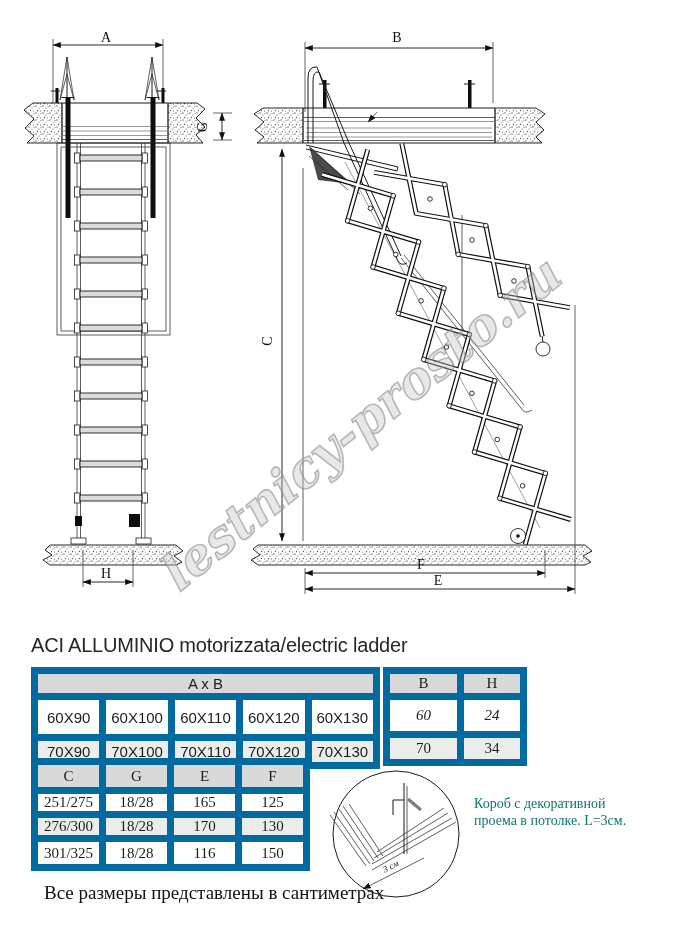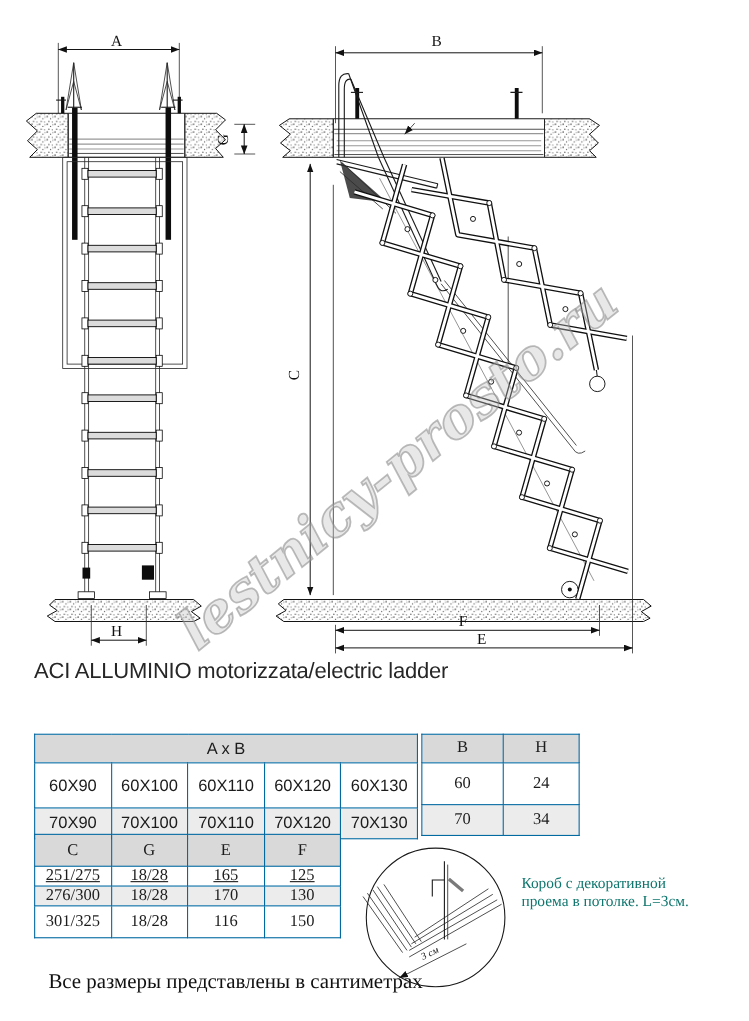--- a/index.html
+++ b/index.html
@@ -23,38 +23,38 @@
   .jnt  { fill:#fff; stroke:#000; stroke-width:.8; }
   .dlabel { font-family:"Liberation Serif", serif; font-size:14px; fill:#111; text-anchor:middle; }
   .slabel { font-family:"Liberation Serif", serif; font-size:9px; font-style:italic; fill:#111; text-anchor:middle; }
 
   
   .watermark { position:absolute; left:150px; top:556px; transform:rotate(-39deg); transform-origin:0 0;
     font-family:"DejaVu Serif", serif; font-style:italic; font-weight:bold; font-size:50px;
     color:rgba(195,195,195,.38); -webkit-text-stroke:1.6px rgba(135,135,135,.55);
     white-space:nowrap; pointer-events:none; }
 
-  .title { position:absolute; left:31px; top:599px; font-size:20px; font-weight:500;
+  .title { position:absolute; left:31px; top:634px; font-size:20px; font-weight:500;
            letter-spacing:-.2px; color:#262626; }
 
   table.t { position:absolute; border-collapse:collapse; table-layout:fixed; text-align:center;
             color:#1c1c1c; font-size:15px; }
-  table.t td { border:1px solid #0369a1; padding:0; overflow:hidden; }
+  table.t td { border:7px solid #0369a1; padding:0; overflow:hidden; }
   tr.hd td { background:#d9d9d9; }
   tr.alt td { background:#ececec; }
 
   .axb { left:31px; top:667px; width:349px; }
   .axb tr:nth-child(1){ height:26px; } .axb tr:nth-child(2){ height:41px; } .axb tr:nth-child(3){ height:28px; }
 
   .bh  { left:383px; top:667px; width:144px; font-family:"Liberation Serif", serif; font-size:15.5px; }
-  .bh tr:nth-child(1){ height:26px; } .bh tr:nth-child(2){ height:38px; } .bh tr:nth-child(3){ height:28px; }
+  .bh tr:nth-child(1){ height:26px; } .bh tr:nth-child(2){ height:38px;font-style:italic; } .bh tr:nth-child(3){ height:28px; }
   .bh td:nth-child(1){ width:74px; }
 
   .cgef{ left:31px; top:758px; width:279px; font-family:"Liberation Serif", serif; font-size:15.5px; }
-  .cgef tr:nth-child(1){ height:29px; } .cgef tr:nth-child(2){ height:16px;text-decoration:underline; }
+  .cgef tr:nth-child(1){ height:29px; } .cgef tr:nth-child(2){ height:16px; }
   .cgef tr:nth-child(3){ height:16px;margin-left:24px; } .cgef tr:nth-child(4){ height:29px; }
 
   .note { position:absolute; left:44px; top:882px; font-family:"Liberation Serif", serif;
           font-size:19px; color:#111; }
 
   .detailsvg { position:absolute; left:326px; top:764px; }
   .caption { position:absolute; left:474px; top:795px; width:208px;
              font-family:"Liberation Serif", serif; font-size:14px; line-height:17px; color:#0f766e; }
 </style>
 </head>

